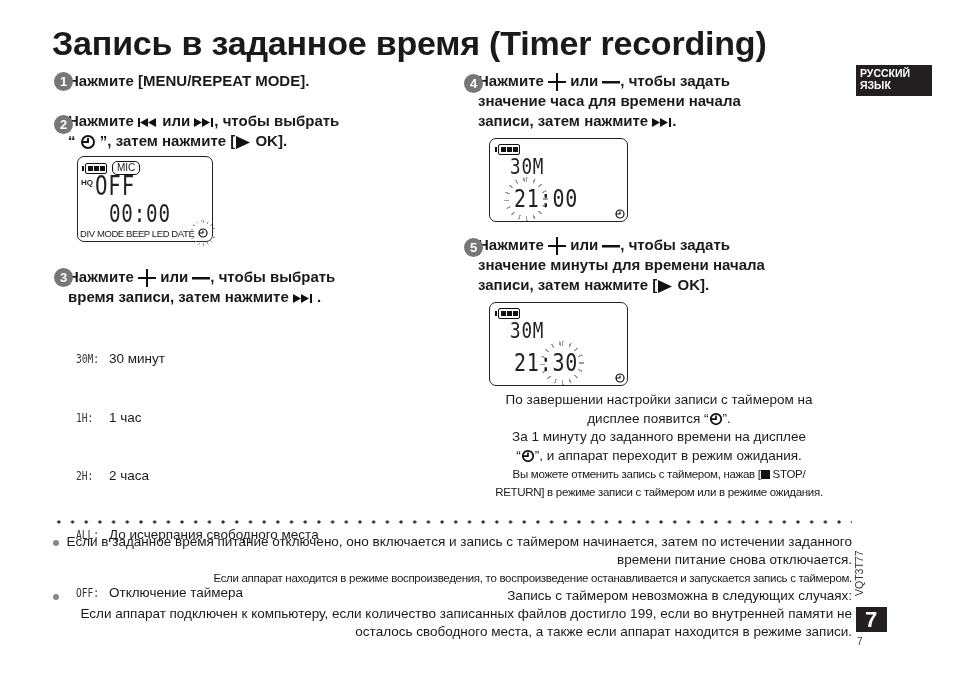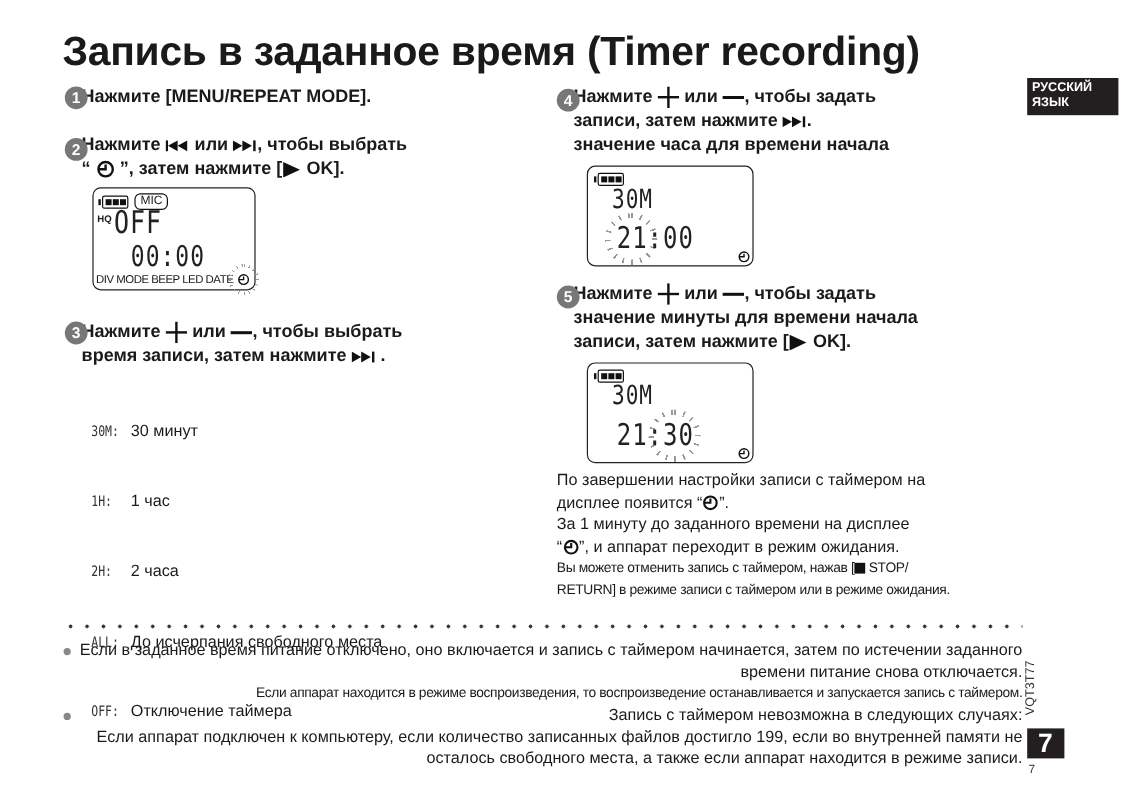--- a/index.html
+++ b/index.html
@@ -18,21 +18,21 @@
   .lcd { position: absolute; border: 1.6px solid #222; border-radius: 7px; background: #fff; }
   .battery { position: absolute; width: 22px; height: 11px; border: 1.5px solid #111; border-radius: 2px; }
   .battery::before { content: ""; position: absolute; left: -4px; top: 2px; width: 2px; height: 5px; background: #111; }
   .battery span { position: absolute; top: 1.5px; width: 4.5px; height: 5px; background: #111; }
   .seg { position: absolute; font-family: "DejaVu Sans Mono", monospace; color: #222; letter-spacing: 1px; transform: scaleX(0.8); transform-origin: left; }
 
   .opt-list { position: absolute; left: 76px; top: 310px; font-size: 13.5px; line-height: 18.5px; }
   .opt-row { white-space: nowrap; margin-top: 40px; }
   .opt-code { display: inline-block; width: 33px; font-family: "DejaVu Sans Mono", monospace; font-size: 12px; color: #333; transform: scaleX(0.8); transform-origin: left; }
 
-  .info { position: absolute; left: 464px; top: 391px; width: 390px; font-size: 13.5px; line-height: 18.5px; color: #1a1a1a; }
+  .info { position: absolute; left: 464px; top: 391px; width: 390px; font-size: 13.5px; line-height: 18.5px; color: #1a1a1a; text-align: center; }
   .info .small { font-size: 11.5px; line-height: 18px; letter-spacing: -0.3px; }
   .rec { display: inline-block; background: #222; color: #fff; font-size: 12px; font-weight: bold; padding: 0 2px; line-height: 15px; border-radius: 2px; }
   .stopsq { display: inline-block; width: 9px; height: 9px; background: #111; vertical-align: -1px; }
 
   .dots { position: absolute; left: 52px; top: 520px; width: 800px; height: 4px; background-image: radial-gradient(circle, #333 1.4px, transparent 1.8px); background-size: 13.7px 4px; background-repeat: repeat-x; }
 
   .notes { position: absolute; left: 52px; top: 533px; width: 800px; font-size: 13.5px; line-height: 18px; color: #1a1a1a; text-align: right; }
   .note { padding-left: 12px; position: relative; }
   .note .bullet { position: absolute; left: 1px; top: 7px; width: 6px; height: 6px; border-radius: 50%; background: #888; }
   .note .small { font-size: 11.5px; letter-spacing: -0.3px; }
@@ -143,29 +143,29 @@
     <span>Нажмите</span>
     <svg class="sym" width="18" height="18" viewBox="0 0 18 18">
         <rect x="0" y="8" width="18" height="2" fill="#111"></rect>
         <rect x="8" y="0" width="2" height="18" fill="#111"></rect>
       </svg>
     <span>или</span>
     <svg class="sym" width="18" height="18" viewBox="0 0 18 18">
         <rect x="0" y="8" width="18" height="2.5" fill="#111"></rect>
       </svg><span>, чтобы задать</span>
   </div>
+  <div class="step-text">значение часа для времени начала</div>
   <div class="step-text">
     <span>записи, затем нажмите</span>
     <svg class="sym" width="20" height="11" viewBox="0 0 20 11">
         <polygon points="0,1 8,5.5 0,10" fill="#111"></polygon>
         <polygon points="8,1 16,5.5 8,10" fill="#111"></polygon>
         <rect x="17" y="1" width="2" height="9" fill="#111"></rect>
       </svg><span>.</span>
   </div>
-  <div class="step-text">значение часа для времени начала</div>
 </div>
 
 <div class="lcd" style="left:489px; top:138px; width:139px; height:84px;">
   <div class="battery" style="left:8px; top:5px;">
       <span style="left:2px"></span>
       <span style="left:8px"></span>
       <span style="left:14px"></span>
     </div>
   <div class="seg" style="left:20px; top:17px; font-size:22px; line-height:22px;">30M</div>
   <div class="sun" style="left:14px; top:38px; width:44px; height:44px;"></div>

